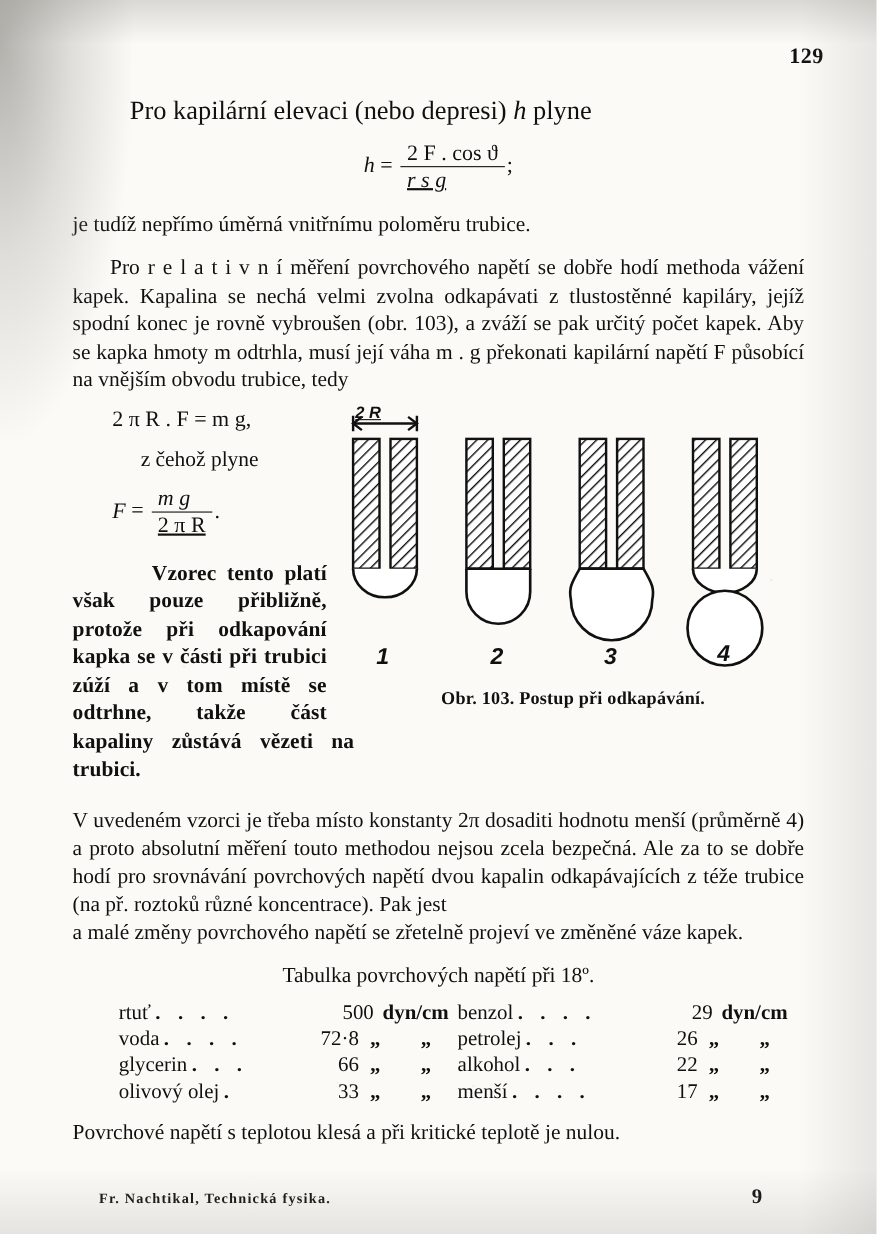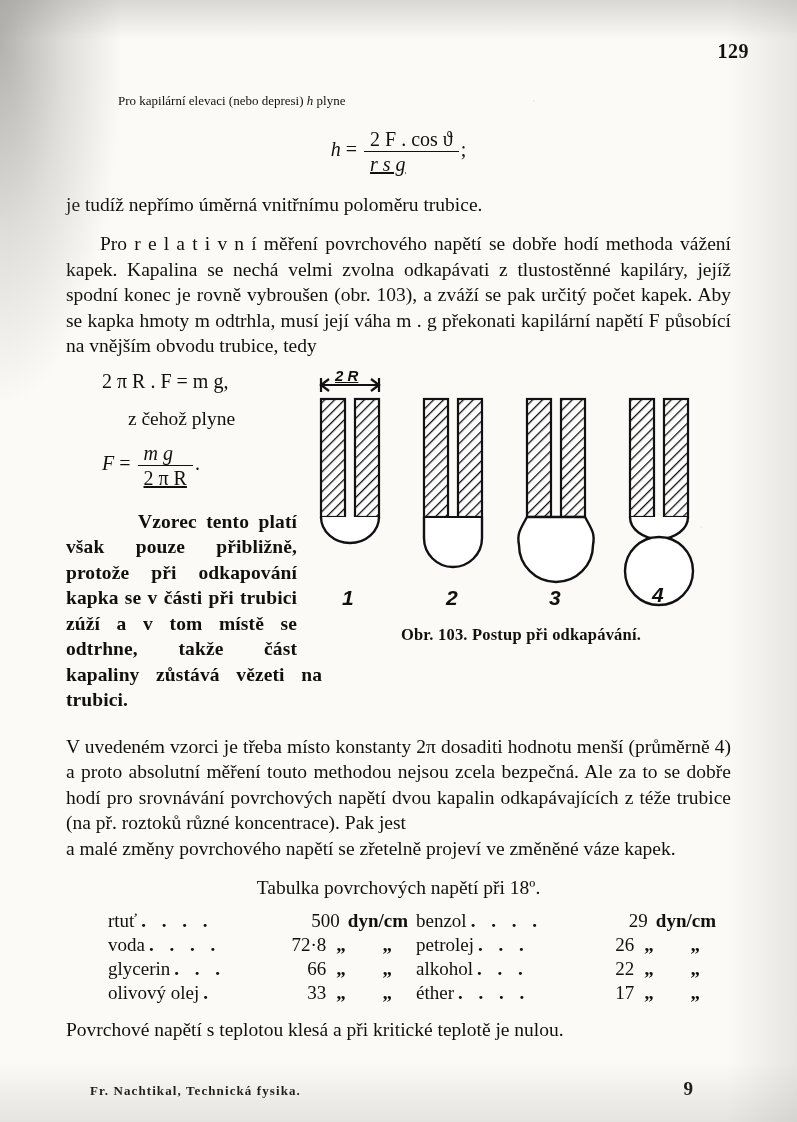--- a/index.html
+++ b/index.html
@@ -76,21 +76,21 @@
     margin: 0;
     font-size: 19.5px;
     line-height: 25.5px;
     text-align: justify;
     text-justify: inter-word;
   }
   p.indent { text-indent: 34px; }
 
   .lead-line {
     margin: 0;
-    font-size: 13px;
+    font-size: 24px;
     line-height: 26px;
     padding-left: 52px;
   }
 
   .display-eq {
     text-align: center;
     margin: 14px 0 16px 0;
     font-size: 20px;
   }
 
@@ -259,21 +259,21 @@
             </g>
 
             <g>
               <rect x="319" y="26" width="24" height="118" fill="url(#hatch)" stroke="#111" stroke-width="2.2"></rect>
               <rect x="353" y="26" width="24" height="118" fill="url(#hatch)" stroke="#111" stroke-width="2.2"></rect>
               <path d="M319,144 A 29 22 0 0 0 377,144" fill="#ffffff" stroke="#111" stroke-width="2.4"></path>
               <circle cx="348" cy="198" r="34" fill="#ffffff" stroke="#111" stroke-width="2.4"></circle>
             </g>
           </svg>
 
-          <div class="dim-label" style="left:24px; top:-6px;text-decoration:underline;">2 R</div>
+          <div class="dim-label" style="left:12px; top:-6px;text-decoration:underline;">2 R</div>
 
           <div class="tube-num" style="left:31px; top:213px;">1</div>
           <div class="tube-num" style="left:135px; top:213px;">2</div>
           <div class="tube-num" style="left:238px; top:213px;">3</div>
           <div class="tube-num" style="left:341px; top:210px;">4</div>
         </div>
         <div class="fig-caption">Obr. 103. Postup při odkapávání.</div>
       </div>
 
       <div class="left-col">
@@ -339,21 +339,21 @@
           <span class="tval">26</span>
           <span class="ditto">„  „</span>
         </div>
         <div class="trow">
           <span class="tname">alkohol</span>
           <span class="tdots">. . .</span>
           <span class="tval">22</span>
           <span class="ditto">„  „</span>
         </div>
         <div class="trow">
-          <span class="tname">éther</span>
+          <span class="tname">menší</span>
           <span class="tdots">. . . .</span>
           <span class="tval">17</span>
           <span class="ditto">„  „</span>
         </div>
       </div>
     </div>
 
     <p class="closing">Povrchové napětí s teplotou klesá a při kritické teplotě je nulou.</p>
   </div>
 

